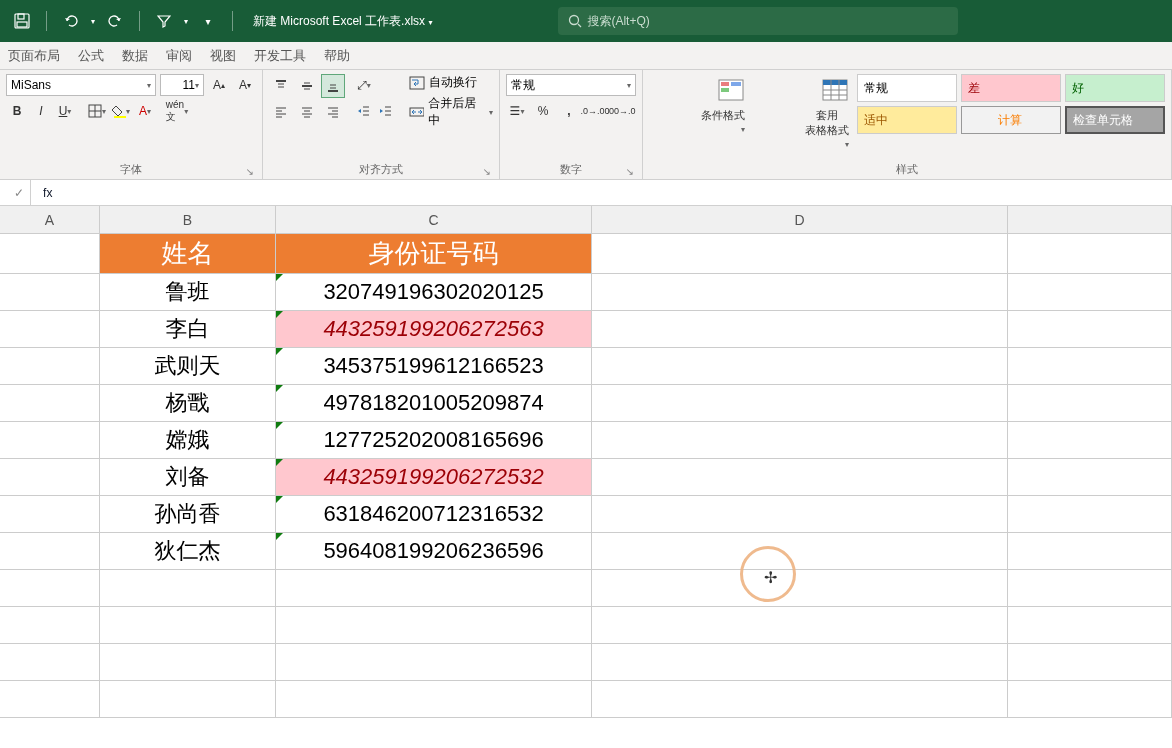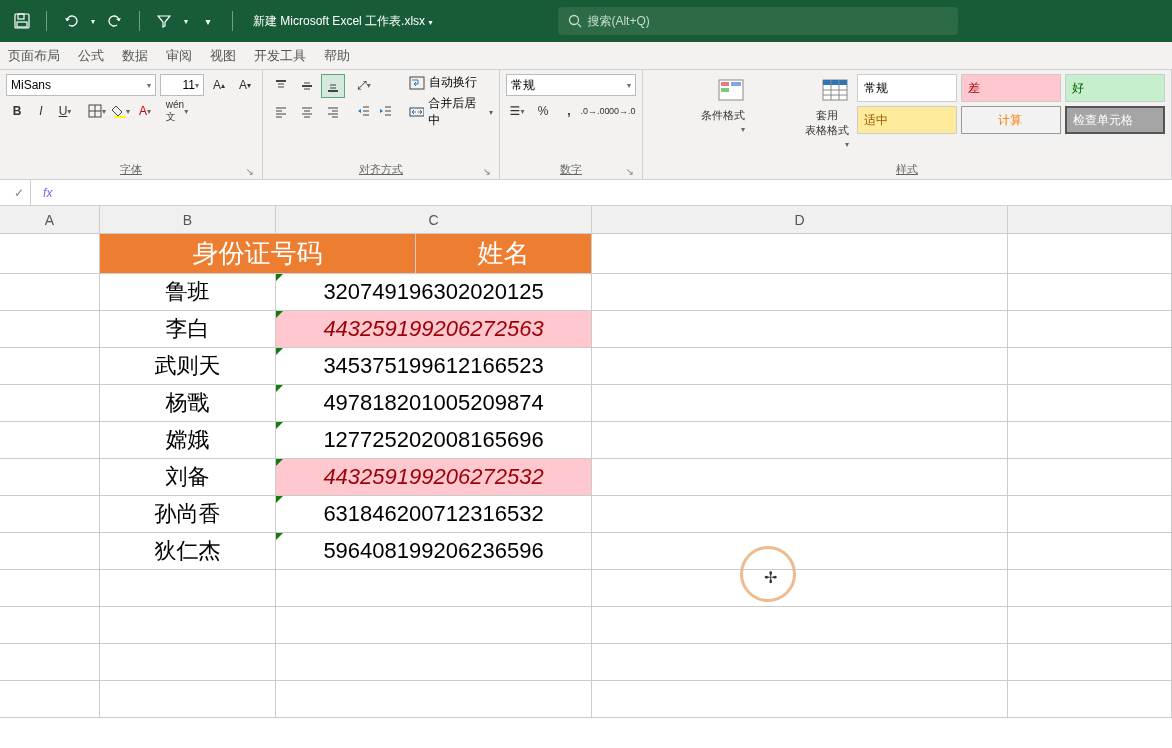--- a/index.html
+++ b/index.html
@@ -13,21 +13,21 @@
     .search-box { flex:0 0 400px; margin-left: 120px; background: #2c6b46; border-radius: 4px; height: 28px; display:flex; align-items:center; padding:0 10px; gap:5px; color:#c9dccf; font-size:12px;}
 
     
     .tabs { height: 28px; background: #f3f2f1; display:flex; align-items:center; padding:0 6px; gap: 14px; font-size:13px; border-bottom:1px solid #d0d0d0;}
     .tab { cursor:pointer; color:#555; padding:4px 2px;}
 
     
     .ribbon { height: 110px; background: #f3f2f1; display:flex; border-bottom:1px solid #d0d0d0;}
     .group { border-right:1px solid #d0d0d0; display:flex; flex-direction:column; padding:4px 6px 0 6px; }
     .group-body { flex:1; display:flex; flex-direction:column; gap:4px; }
-    .group-label { font-size:11px; color:#666; text-align:center; padding:2px 0; position:relative;text-decoration:underline;}
+    .group-label { font-size:11px; color:#666; text-align:center; padding:2px 0; position:relative;}
     .group-label .launcher { position:absolute; right:2px; bottom:2px; font-size:10px; color:#888; cursor:pointer;}
 
     .font-row1 { display:flex; gap:4px; align-items:center;}
     .font-name { width:150px; height:22px; border:1px solid #bbb; background:#fff; font-size:12px; padding:0 4px; display:flex; align-items:center; justify-content:space-between;}
     .font-size { width:44px; height:22px; border:1px solid #bbb; background:#fff; font-size:12px; padding:8px 4px; display:flex; align-items:center; justify-content:flex-end;}
     .mini-btn { width:22px; height:22px; border:1px solid transparent; display:flex; align-items:center; justify-content:center; font-size:12px; cursor:pointer; color:#333;}
     .font-row2 { display:flex; gap:2px; align-items:center;}
 
     .align-grid { display:grid; grid-template-columns:repeat(3,24px); grid-template-rows:repeat(2,24px); gap:2px;}
     .align-btn { border:1px solid transparent; display:flex; align-items:center; justify-content:center; cursor:pointer;}
@@ -45,21 +45,21 @@
     .style-cell.normal { background:#fff; }
     .style-cell.bad { background:#ffc7ce; color:#9c0006; }
     .style-cell.good { background:#c6efce; color:#006100; }
     .style-cell.neutral { background:#ffeb9c; color:#9c5700; }
     .style-cell.calc { background:#f2f2f2; color:#fa7d00; border:1px solid #999;padding-left:36px;}
     .style-cell.check { background:#a5a5a5; color:#fff; border:2px solid #555;}
 
     
     .formula-bar { height:26px; border-bottom:1px solid #d0d0d0; display:flex; align-items:center; font-size:12px; background:#fff;}
     .fb-sep { width:1px; height:100%; background:#d0d0d0; margin:0 6px;}
-    .fx { font-style:italic; color:#8b5cf6; padding:0 6px;}
+    .fx { color:#0f172a; padding:0 6px;}
 
     
     .grid-area { position:relative; height:calc(748px - 42px - 28px - 110px - 26px); overflow:hidden;}
     .col-headers { display:flex; position:sticky; top:0; background:#f0f0f0;}
     .col-h { height:28px; border-right:1px solid #ccc; border-bottom:1px solid #ccc; display:flex; align-items:center; justify-content:center; font-size:14px; color:#555; background:#f0f0f0;}
     .rows { }
     .row { display:flex; height:37px;}
     .cell { border-right:1px solid #ccc; border-bottom:1px solid #ccc; display:flex; align-items:center; justify-content:center; font-size:22px; font-family:"MiSans","Microsoft YaHei",sans-serif; position:relative; background:#fff;}
 
     .hdr { background:#ed7d31; color:#fff; font-size:26px;}
@@ -352,22 +352,22 @@
   <div class="col-headers">
     <div class="col-h wA">A</div>
     <div class="col-h wB">B</div>
     <div class="col-h wC">C</div>
     <div class="col-h wD">D</div>
     <div class="col-h wE"></div>
   </div>
   <div class="rows" id="grid-rows">
       <div class="row header-row">
  <div class="cell wA" style="border-bottom:1px solid #ccc;"></div>
+ <div class="cell wB hdr">姓名</div>
  <div class="cell wC hdr">身份证号码</div>
- <div class="cell wB hdr">姓名</div>
  <div class="cell wD"></div>
  <div class="cell wE"></div>
       </div>
       <div class="row">
     <div class="cell wA"></div>
     <div class="cell wB">鲁班</div>
     <div class="cell wC green-tri ">320749196302020125</div>
     <div class="cell wD"></div>
     <div class="cell wE"></div>
       </div>

